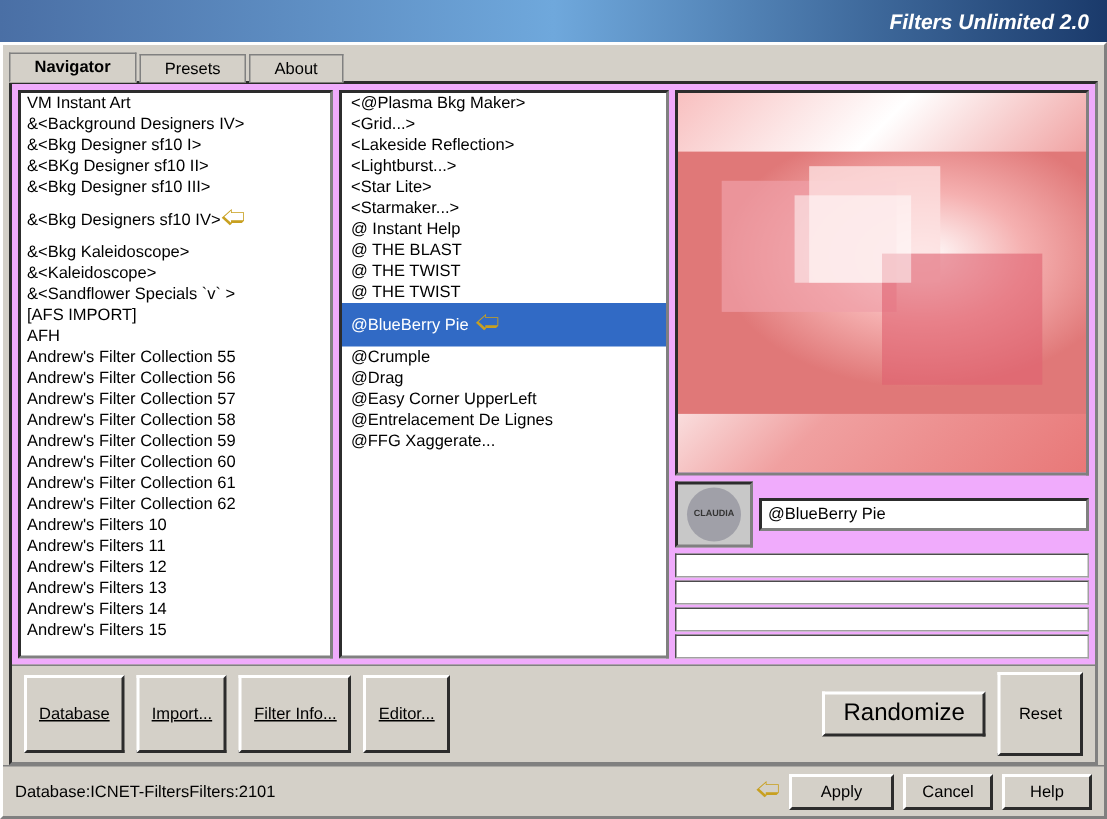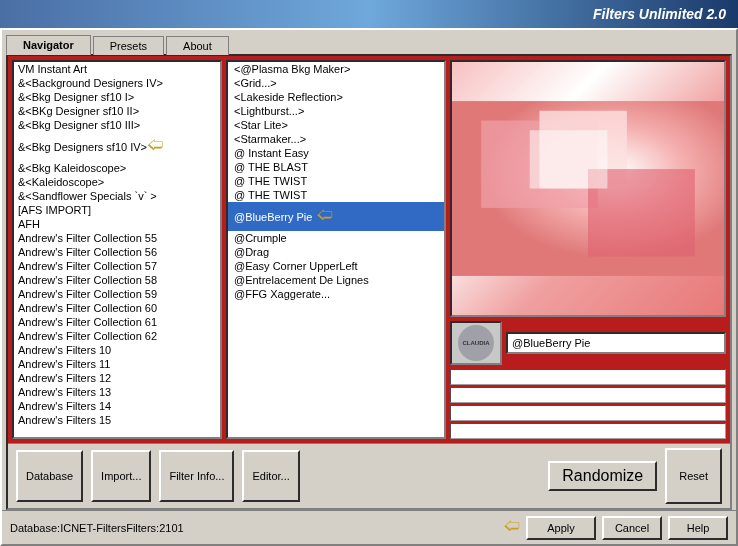--- a/index.html
+++ b/index.html
@@ -63,21 +63,21 @@
       border-bottom: 1px solid #d4d0c8;
       font-weight: bold;
       z-index: 2;
     }
 
     
     .content-area {
       flex: 1;
       border: 2px inset #808080;
       margin: 0 4px;
-      background: #b91c1c;
+      background: #f0abfc;
       display: flex;
       flex-direction: column;
       overflow: hidden;
     }
 
     .panels-row {
       display: flex;
       flex: 1;
       overflow: hidden;
       padding: 4px;
@@ -215,20 +215,21 @@
     }
 
     .toolbar-btn {
       padding: 18px 8px;
       background: #d4d0c8;
       border: 2px outset #fff;
       border-right-color: #808080;
       border-bottom-color: #808080;
       cursor: pointer;
       font-size: 11px;
+      text-decoration: underline;
     }
 
     .toolbar-spacer {
       flex: 1;
     }
 
     
     .status-bar {
       background: #d4d0c8;
       border-top: 1px solid #808080;
@@ -334,21 +335,21 @@
         <div class="list-item">Andrew's Filters 15</div>
       </div>
 
       <div class="middle-panel">
         <div class="filter-item">&lt;@Plasma Bkg Maker&gt;</div>
         <div class="filter-item">&lt;Grid...&gt;</div>
         <div class="filter-item">&lt;Lakeside Reflection&gt;</div>
         <div class="filter-item">&lt;Lightburst...&gt;</div>
         <div class="filter-item">&lt;Star Lite&gt;</div>
         <div class="filter-item">&lt;Starmaker...&gt;</div>
-        <div class="filter-item">@ Instant Easy</div>
+        <div class="filter-item">@ Instant Help</div>
         <div class="filter-item">@ THE BLAST</div>
         <div class="filter-item">@ THE TWIST</div>
         <div class="filter-item">@ THE TWIST</div>
         <div class="filter-item selected" style="display:flex;align-items:center;gap:4px;">
           <span>@BlueBerry Pie</span>
           <span style="color:#c8a020;font-size:16px;">🢠</span>
         </div>
         <div class="filter-item">@Crumple</div>
         <div class="filter-item">@Drag</div>
         <div class="filter-item">@Easy Corner UpperLeft</div>

